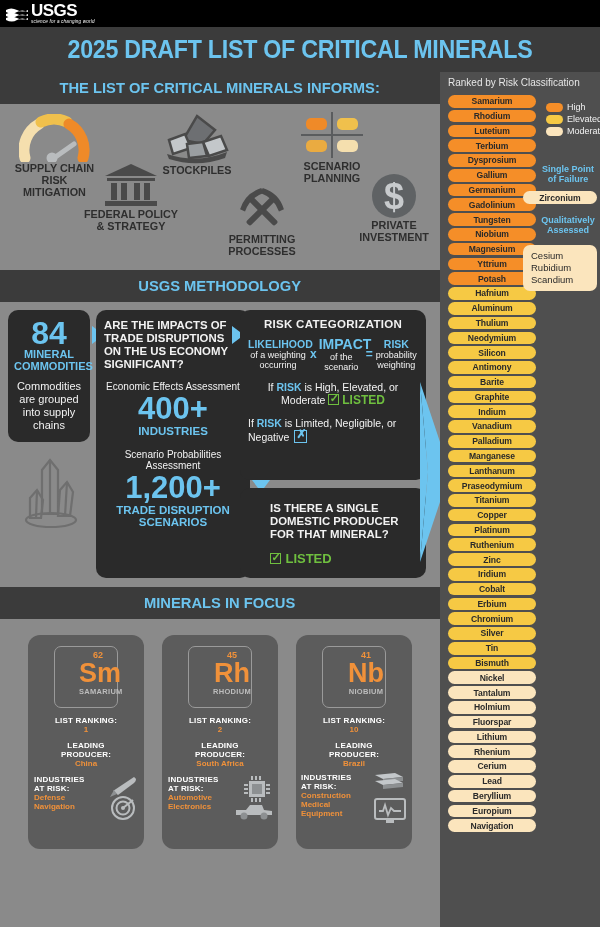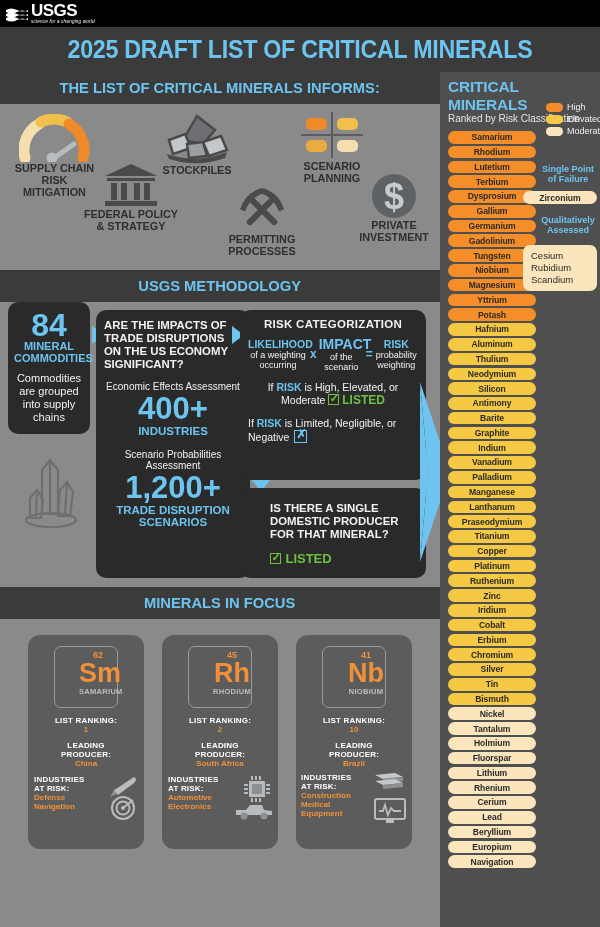--- a/index.html
+++ b/index.html
@@ -268,21 +268,21 @@
 INVESTMENT</div>
         </div>
       </div>
 
       <div class="sec-head">
         <h2>USGS METHODOLOGY</h2>
       </div>
 
       <div class="meth-body">
 
-        <div class="card" style="left:8px; top:0; width:82px; height:132px; padding:8px 6px 0;">
+        <div class="card" style="left:8px; top:8px; width:82px; height:132px; padding:8px 6px 0;">
           <div class="big-num" style="font-size:32px; line-height:30px; text-align:center;">84</div>
           <div class="c-blue" style="font-size:11px; font-weight:bold; text-align:center; line-height:12px; font-family:'Liberation Sans Narrow','Liberation Sans',sans-serif;">MINERAL</div>
           <div class="c-blue" style="font-size:11px; font-weight:bold; text-align:center; line-height:12px; font-family:'Liberation Sans Narrow','Liberation Sans',sans-serif;">COMMODITIES</div>
           <div class="c-white" style="font-size:11px; text-align:center; line-height:13px; margin-top:8px; font-family:'Liberation Sans Narrow','Liberation Sans',sans-serif;">Commodities are grouped into supply chains</div>
         </div>
 
         <div style="position:absolute; left:12px; top:150px;">
           <svg width="74" height="82" viewBox="0 0 74 82" fill="none" stroke="#6f6f6f" stroke-width="2.2">
             <path d="M30 18 L38 8 L46 18 L46 62 L30 62 Z"></path>
             <path d="M38 8 L38 62"></path>
@@ -477,21 +477,20 @@
                 <polyline points="6,14 10,14 12,8 15,18 18,11 21,14 28,14" fill="none" stroke="#b9bcbe" stroke-width="1.8"></polyline>
                 <rect x="13" y="22" width="8" height="4" fill="#b9bcbe"></rect>
               </svg>
             </div>
           </div>
         </div>
       </div>
     </div>
 
     <div class="right-col">
-      <div class="cm-title">CRITICAL MINERALS</div>
       <div class="cm-sub">Ranked by Risk Classification</div>
 
       <div class="legend">
         <div class="leg-row">
           <div class="leg-sw p-high"></div>
           <div class="leg-txt">High</div>
         </div>
         <div class="leg-row">
           <div class="leg-sw p-elev"></div>
           <div class="leg-txt">Elevated</div>

